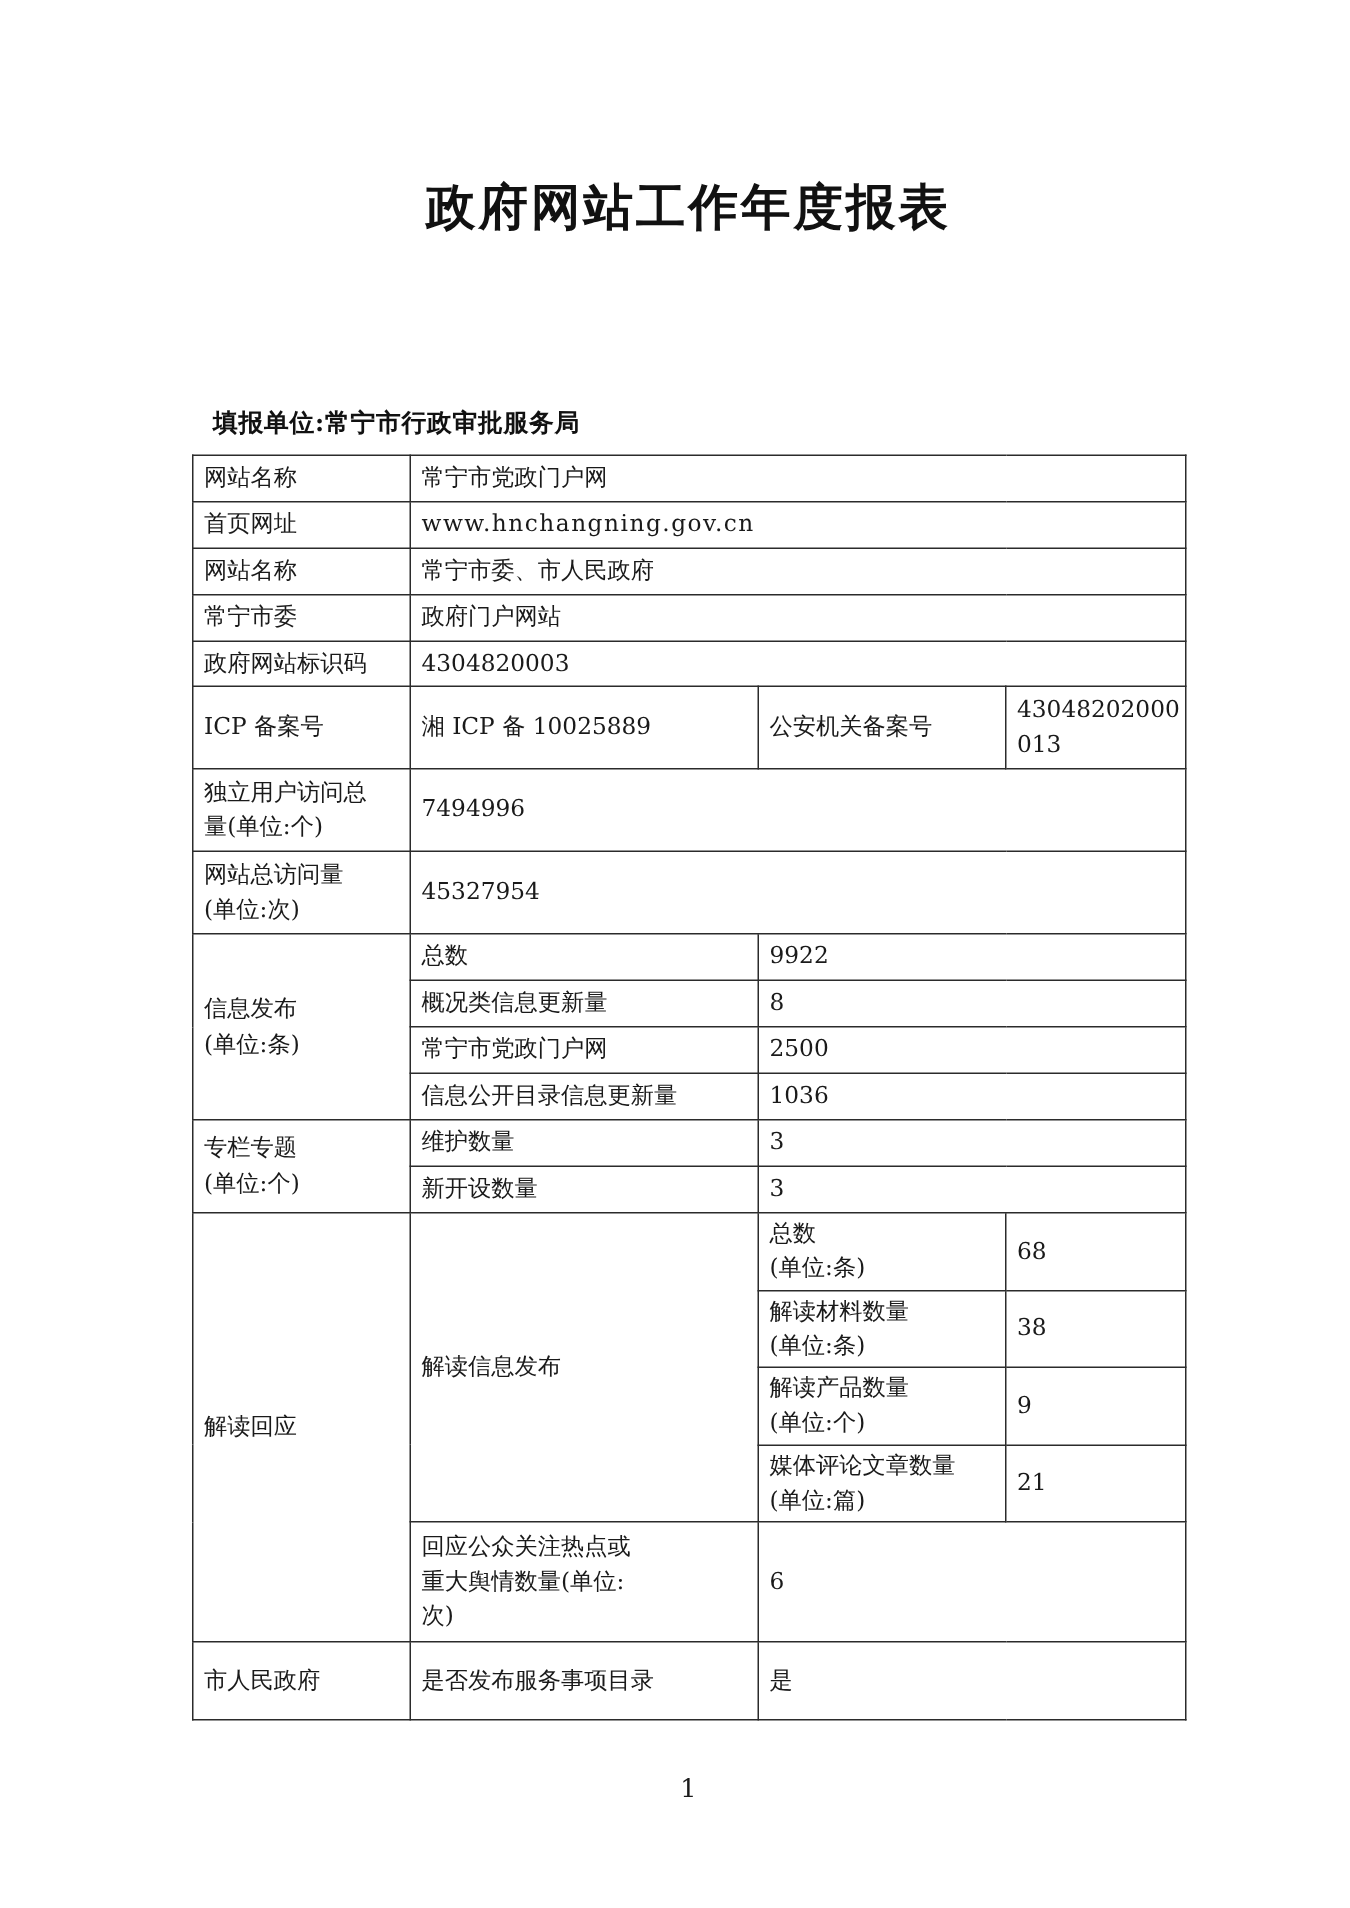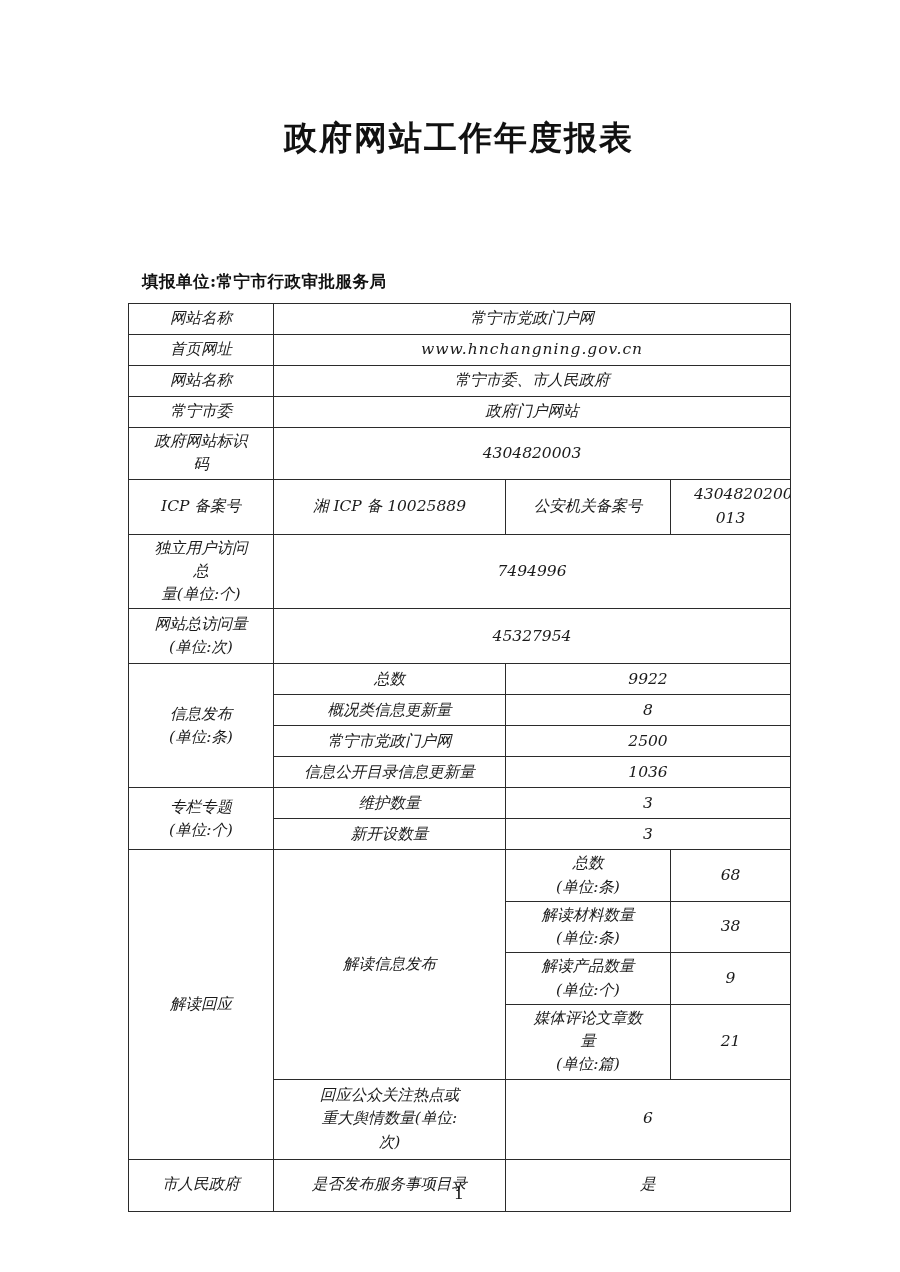--- a/index.html
+++ b/index.html
@@ -58,29 +58,28 @@
   table.report {
     position: absolute;
     top: 303px;
     left: 0;
     width: 662px;
     border-collapse: collapse;
     table-layout: fixed;
   }
   table.report td {
     border: 1px solid #2b2b2b;
-    text-align: center;
+    text-align: left;
     vertical-align: middle;
-    padding: 2px 23px;
+    padding: 2px 7px;
     font-size: 15.5px;
     line-height: 1.5;
     white-space: pre-line;
     overflow: hidden;
     color: #1a1a1a;
-    font-style: italic;
   }
   tr.h31 { height: 31px; }
   tr.h30 { height: 30px; }
   tr.h55 { height: 55px; }
   tr.h51 { height: 51px; }
   tr.h80 { height: 80px; }
   tr.h52 { height: 52px; }
   td.vbottom { vertical-align: bottom; padding-bottom: 5px; }
   td.vtop { vertical-align: top; padding-top: 7px; }
   td.url { letter-spacing: 1px; margin-top: 13px; }

